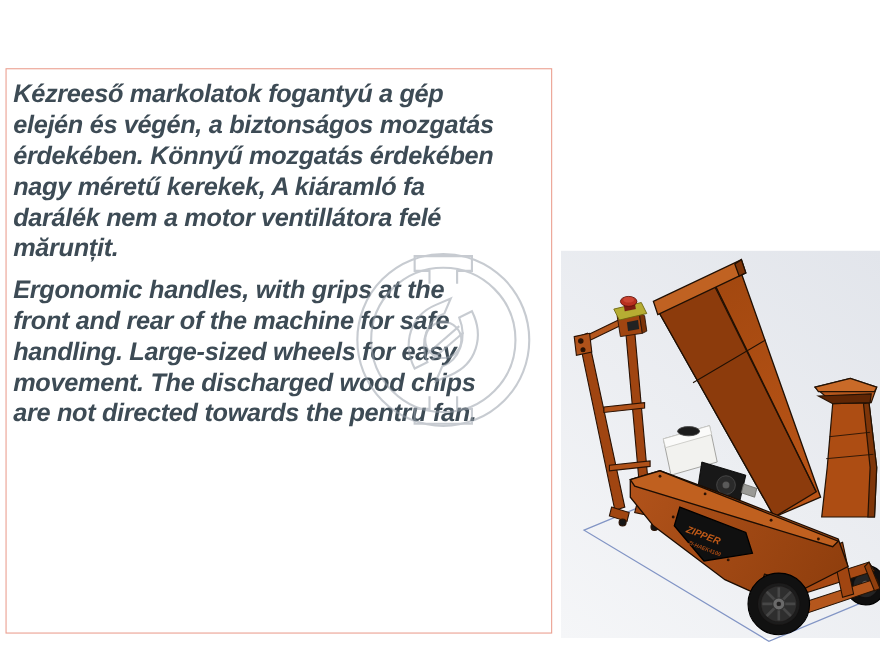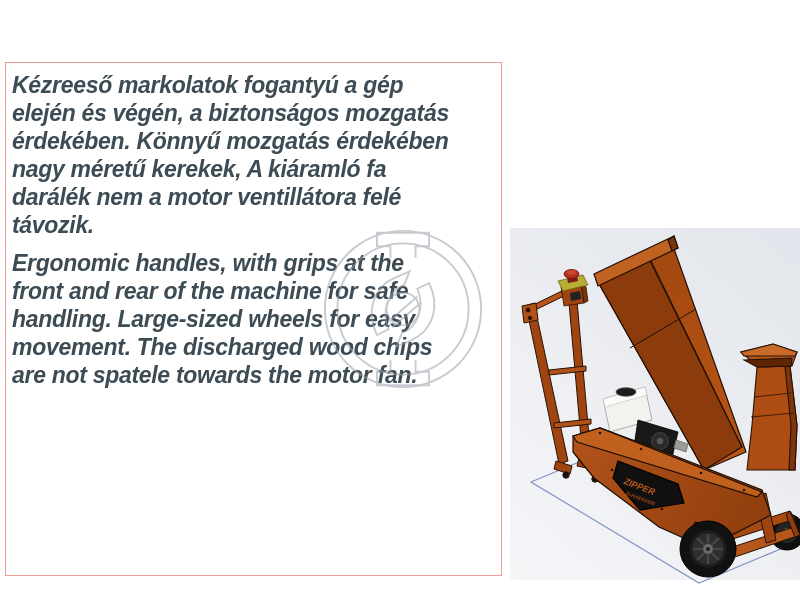--- a/index.html
+++ b/index.html
@@ -19,26 +19,26 @@
 <body>
 
 <div id="page">
 
   <div class="textbox">
     <p>Kézreeső markolatok fogantyú a gép
 elején és végén, a biztonságos mozgatás
 érdekében. Könnyű mozgatás érdekében
 nagy méretű kerekek, A kiáramló fa
 darálék nem a motor ventillátora felé
-távozik.</p>
+mărunțit.</p>
     <p>Ergonomic handles, with grips at the
 front and rear of the machine for safe
 handling. Large-sized wheels for easy
 movement. The discharged wood chips
-are not spatele towards the motor fan.</p>
+are not directed towards the pentru fan.</p>
   </div>
 
   <svg class="watermark" viewBox="0 0 170 170" fill="none" stroke="#9aa2ac" stroke-width="2">
     <circle cx="85" cy="85" r="81"></circle>
     <circle cx="85" cy="85" r="68"></circle>
     <path d="M72,32 L72,20 L58,20 L58,6 L112,6 L112,20 L98,20 L98,32"></path>
     <path d="M72,138 L72,150 L58,150 L58,164 L112,164 L112,150 L98,150 L98,138"></path>
     <path d="M58,112 C46,88 54,62 78,52 L92,46 L86,60 C70,66 62,86 70,106 Z"></path>
     <path d="M112,58 C124,82 116,108 92,118 L78,124 L84,110 C100,104 108,84 100,64 Z"></path>
     <circle cx="85" cy="85" r="17"></circle>

